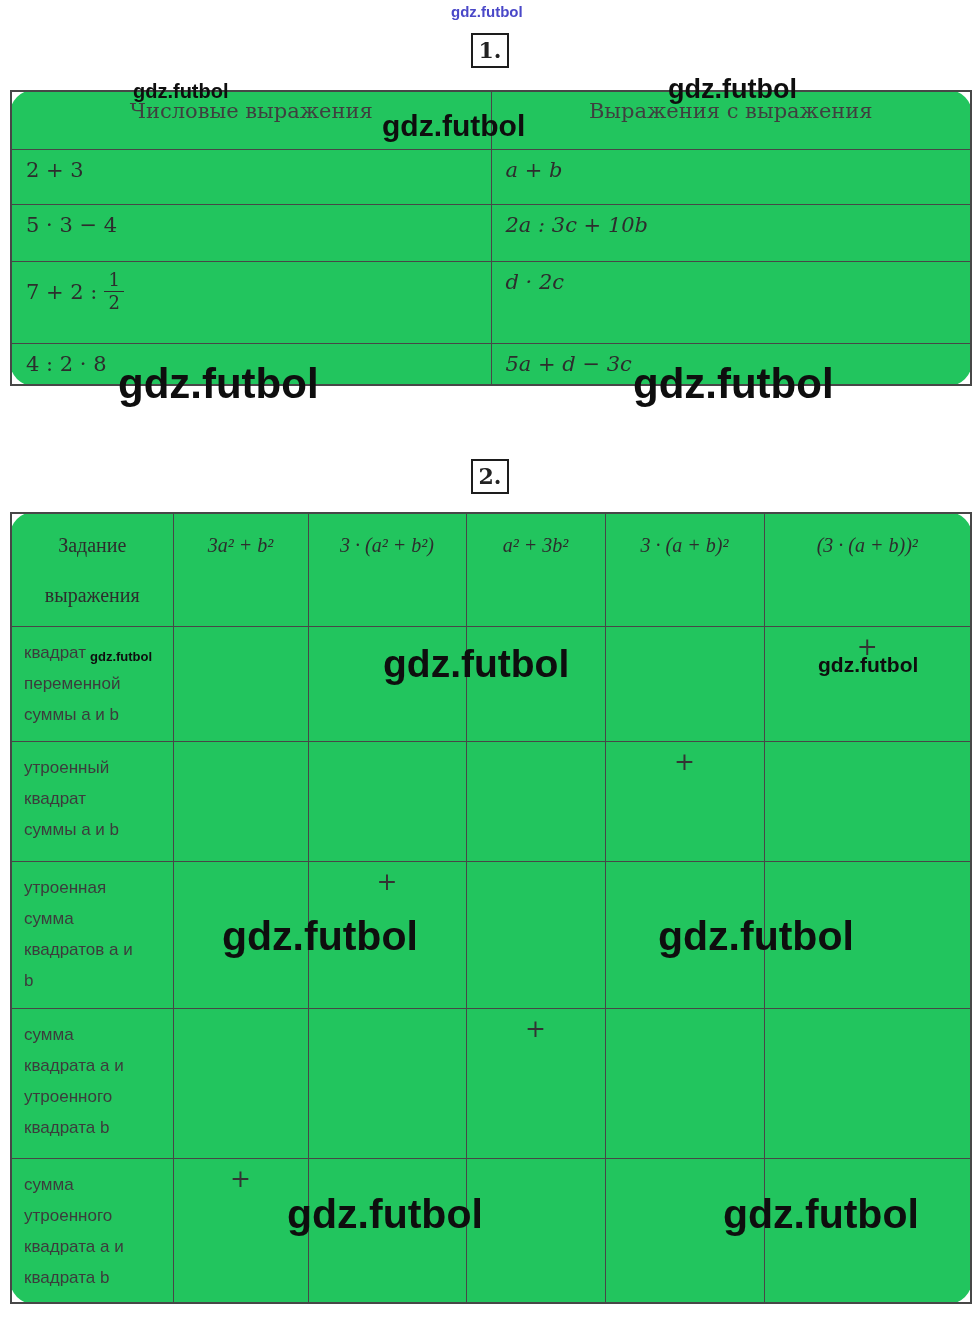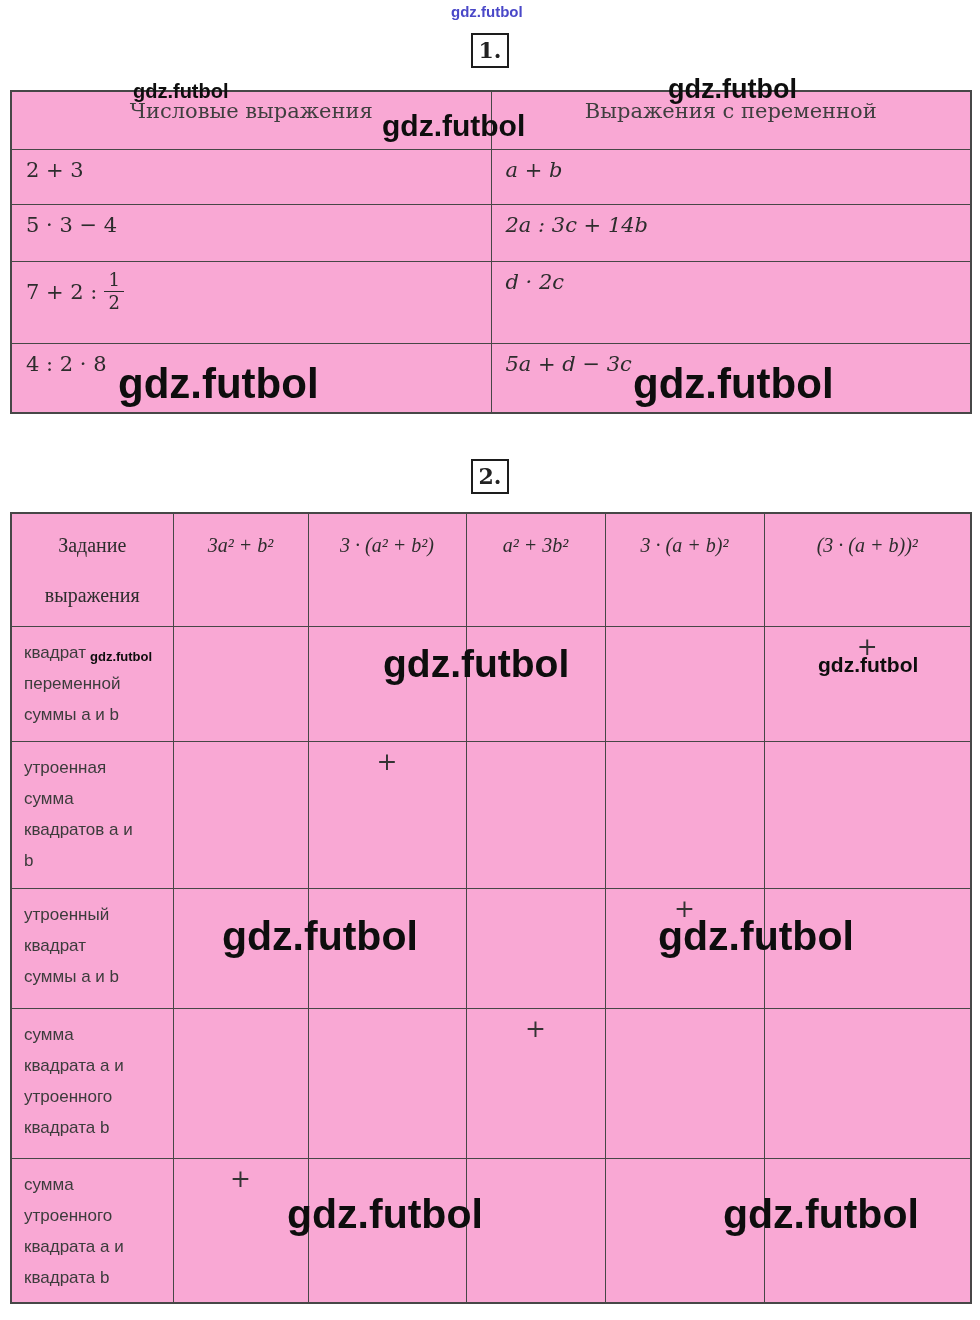--- a/index.html
+++ b/index.html
@@ -3,21 +3,22 @@
 <meta charset="utf-8">
 <style>
   html,body{margin:0;padding:0;}
   body{
     width:980px;height:1320px;position:relative;background:#ffffff;
     font-family:"Liberation Sans", sans-serif;overflow:hidden;
   }
   
   table.tbl{
     border-collapse:collapse;position:absolute;table-layout:fixed;
-    background:#f9a8d4;
+    background:#22c55e;
+    border-radius:24px;
   }
   table.tbl,.tbl td,.tbl th{border:1.6px solid #474747;}
   table.tbl{border-width:2.4px;}
   .tbl td,.tbl th{vertical-align:top;overflow:hidden;}
 
   
   #t1{left:10px;top:90px;width:960px;}
   #t1 th{
     font-family:"DejaVu Serif", serif;font-weight:normal;
     font-size:21px;color:#3f3f3f;text-align:center;padding-top:7px;
@@ -100,43 +101,43 @@
 <div class="secbox" id="sec2">2.</div>
 
 <table class="tbl" id="t1">
   <colgroup>
       <col style="width:480px">
       <col style="width:480px">
     </colgroup>
   <tbody>
       <tr style="height:58px">
     <th>Числовые выражения</th>
-    <th>Выражения с переменной</th>
+    <th>Выражения с выражения</th>
   </tr>
   <tr style="height:55px">
     <td>2 + 3</td>
     <td class="var">a + b</td>
   </tr>
   <tr style="height:57px">
     <td>5 · 3 − 4</td>
-    <td class="var">2a : 3c + 14b</td>
+    <td class="var">2a : 3c + 10b</td>
   </tr>
   <tr style="height:82px">
     <td>
       <span class="mrow">
         <span>7 + 2 :</span>
         <span class="frac">
           <span class="num">1</span>
           <span class="den">2</span>
         </span>
       </span>
     </td>
     <td class="var">d · 2c</td>
   </tr>
-  <tr style="height:70px">
+  <tr style="height:42px">
     <td>4 : 2 · 8</td>
     <td class="var">5a + d − 3c</td>
   </tr>
 </tbody>
   </table>
 
 <table class="tbl" id="t2">
   <colgroup>
     <col style="width:162px">
       <col style="width:135px">
@@ -162,45 +163,45 @@
       <div>квадрат</div>
       <div>переменной</div>
       <div>суммы a и b</div>
     </td>
     <td class="mark"></td>
     <td class="mark"></td>
     <td class="mark"></td>
     <td class="mark"></td>
     <td class="mark">+</td>
   </tr>
+  <tr style="height:120px">
+    <td class="lbl">
+      <div>утроенный</div>
+      <div>квадрат</div>
+      <div>суммы a и b</div>
+    </td>
+    <td class="mark"></td>
+    <td class="mark"></td>
+    <td class="mark"></td>
+    <td class="mark">+</td>
+    <td class="mark"></td>
+  </tr>
   <tr style="height:147px">
     <td class="lbl">
       <div>утроенная</div>
       <div>сумма</div>
       <div>квадратов a и</div>
       <div>b</div>
     </td>
     <td class="mark"></td>
     <td class="mark">+</td>
     <td class="mark"></td>
     <td class="mark"></td>
     <td class="mark"></td>
   </tr>
-  <tr style="height:120px">
-    <td class="lbl">
-      <div>утроенный</div>
-      <div>квадрат</div>
-      <div>суммы a и b</div>
-    </td>
-    <td class="mark"></td>
-    <td class="mark"></td>
-    <td class="mark"></td>
-    <td class="mark">+</td>
-    <td class="mark"></td>
-  </tr>
   <tr style="height:150px">
     <td class="lbl">
       <div>сумма</div>
       <div>квадрата a и</div>
       <div>утроенного</div>
       <div>квадрата b</div>
     </td>
     <td class="mark"></td>
     <td class="mark"></td>
     <td class="mark">+</td>

